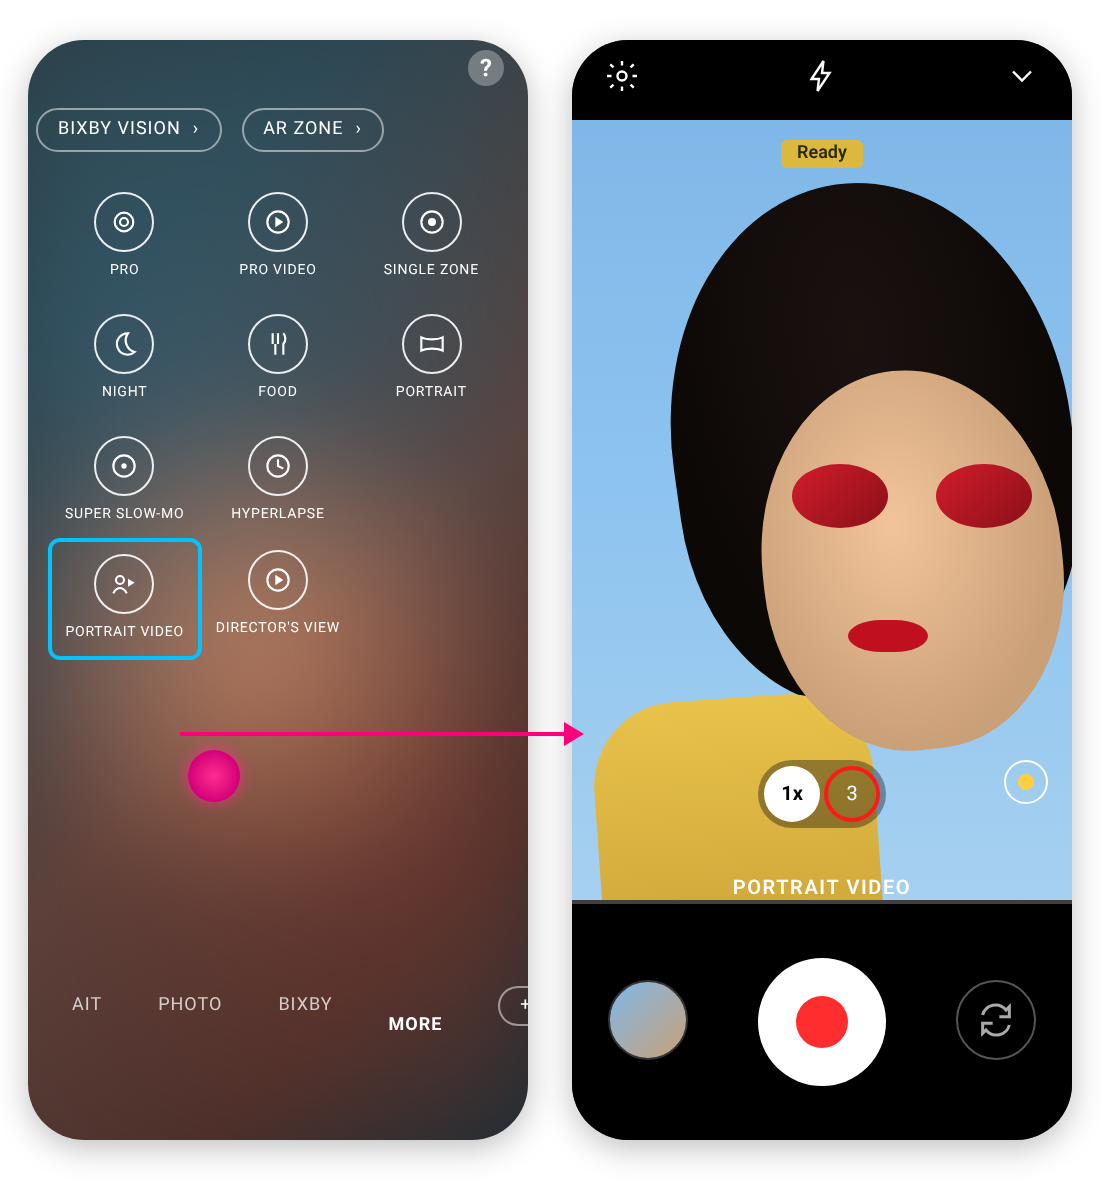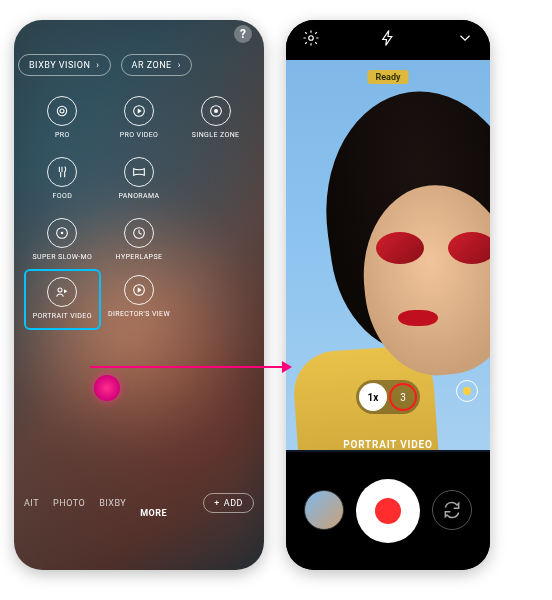--- a/index.html
+++ b/index.html
@@ -29,43 +29,43 @@
     position:absolute;inset:0;
     background:
       radial-gradient(circle at 45% 55%, rgba(255,170,120,.55), transparent 40%),
       radial-gradient(circle at 70% 70%, rgba(120,60,50,.6), transparent 50%),
       radial-gradient(circle at 30% 30%, rgba(60,100,120,.6), transparent 55%);
     filter: blur(22px);
   }
   .phone-left .content{position:relative;z-index:1;width:100%;height:100%;}
 
   .phone-right {
-    left: 286px; top: 20px; width: 204px; height: 550px;
-    background:#0f172a;
+    left: 286px; top: 20px; width: 250px; height: 550px;
+    background:#404040;
   }
 
   
   .status-row{height:28px;display:flex;align-items:center;justify-content:flex-end;padding:0 12px;}
   .help{width:18px;height:18px;border-radius:50%;background:rgba(255,255,255,.3);color:#fff;font-size:12px;font-weight:700;display:flex;align-items:center;justify-content:center;cursor:pointer;}
 
   .pill-row{display:flex;gap:10px;padding:6px 4px 10px;}
   .pill{border:1px solid rgba(255,255,255,.5);color:#fff;border-radius:16px;font-size:9px;letter-spacing:.5px;padding:5px 10px;display:flex;align-items:center;gap:6px;cursor:pointer;}
   .chev{font-size:9px;}
 
   .grid{display:grid;grid-template-columns:repeat(3,1fr);gap:6px 0;padding:4px 10px 0;}
   .mode{display:flex;flex-direction:column;align-items:center;justify-content:flex-start;color:#fff;font-size:7px;letter-spacing:.4px;gap:5px;padding:6px 0 8px;cursor:pointer;}
   .mode .ic{width:30px;height:30px;border:1.5px solid rgba(255,255,255,.9);border-radius:50%;display:flex;align-items:center;justify-content:center;}
   .mode svg{width:16px;height:16px;stroke:#fff;stroke-width:1.6;fill:none;}
   .mode .lbl{white-space:nowrap;text-align:center;}
 
   .grid2{display:grid;grid-template-columns:repeat(3,1fr);padding:0 10px;}
   .highlight{border:2px solid #00c3ff;border-radius:6px;}
   .pink-dot{position:absolute;left:80px;top:355px;width:26px;height:26px;border-radius:50%;background:radial-gradient(circle,#ff2d8d 0%,#d3007a 70%);box-shadow:0 0 8px rgba(255,45,141,.8);z-index:3;}
 
-  .tabs{position:absolute;left:0;right:0;bottom:52px;display:flex;align-items:center;color:#fff;font-size:9px;letter-spacing:.5px;padding:0 10px;gap:14px;}
+  .tabs{position:absolute;left:12px;right:0;bottom:52px;display:flex;align-items:center;color:#fff;font-size:9px;letter-spacing:.5px;padding:0 10px;gap:28px;}
   .tab{opacity:.75;cursor:pointer;}
   .tab.active{font-weight:700;opacity:1;margin-top:20px;}
   .add{margin-left:auto;border:1px solid rgba(255,255,255,.5);border-radius:14px;padding:4px 10px;display:flex;gap:4px;align-items:center;cursor:pointer;}
 
   
   .r-top{height:40px;display:flex;align-items:center;justify-content:space-between;padding:0 16px;background:#000;}
   .r-top svg{width:18px;height:18px;stroke:#fff;stroke-width:1.6;fill:none;}
   .r-top .ibtn{cursor:pointer;}
 
   .viewfinder{position:absolute;top:40px;left:0;right:0;bottom:120px;overflow:hidden;}
@@ -162,33 +162,41 @@
               </svg>
             </div>
           <div class="lbl">SINGLE ZONE</div>
         </div>
       </div>
 
       <div class="grid">
         <div class="mode">
           <div class="ic">
               <svg viewBox="0 0 24 24">
+                <path d="M15 4a8 8 0 1 0 5 14 9 9 0 0 1-5-14z"></path>
+              </svg>
+            </div>
+          <div class="lbl">NIGHT</div>
+        </div>
+        <div class="mode">
+          <div class="ic">
+              <svg viewBox="0 0 24 24">
                 <path d="M8 4v8M12 4v8M10 12v8"></path>
                 <path d="M16 4c2 2 2 6 0 8v8"></path>
               </svg>
             </div>
           <div class="lbl">FOOD</div>
         </div>
         <div class="mode">
           <div class="ic">
               <svg viewBox="0 0 24 24">
                 <path d="M4 7c4 2 12 2 16 0v10c-4-2-12-2-16 0z"></path>
               </svg>
             </div>
-          <div class="lbl">PANORAMA</div>
+          <div class="lbl">PORTRAIT</div>
         </div>
       </div>
 
       <div class="grid">
         <div class="mode">
           <div class="ic">
               <svg viewBox="0 0 24 24">
                 <circle cx="12" cy="12" r="8"></circle>
                 <circle cx="12" cy="12" r="2" fill="#fff" stroke="none"></circle>
               </svg>

